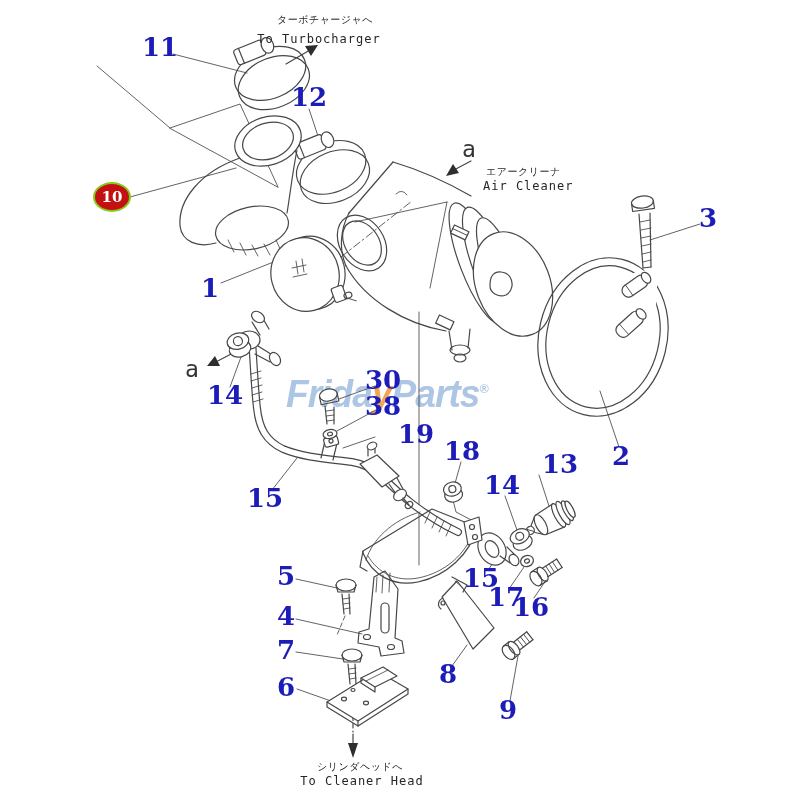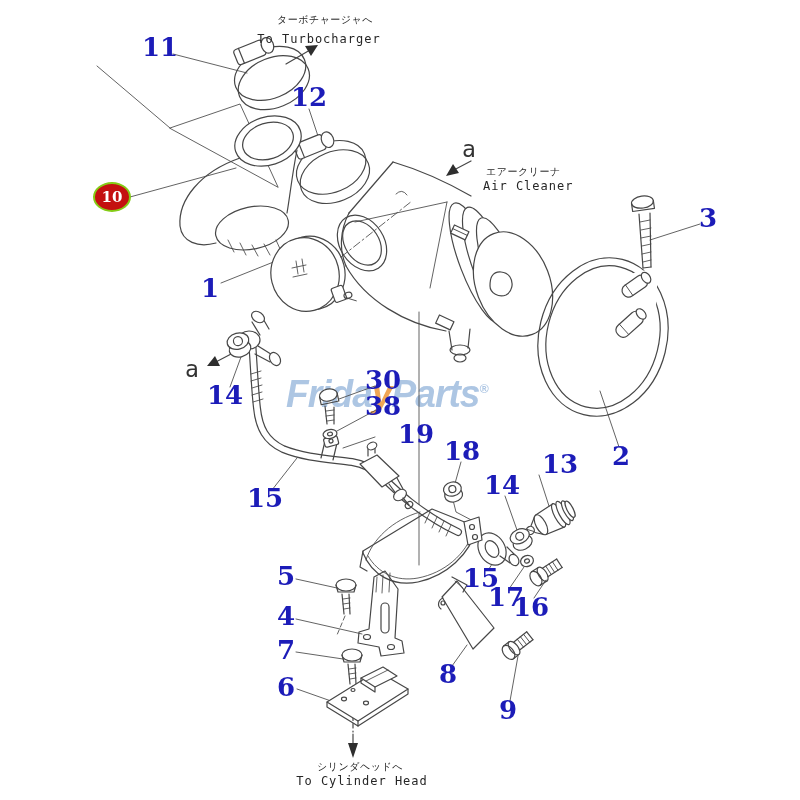--- a/index.html
+++ b/index.html
@@ -440,21 +440,21 @@
   <div class="tech jp center" style="left:240px; top:13px; width:170px;">ターボチャージャへ</div>
   <div class="tech center" style="left:230px; top:32px; width:178px;">To Turbocharger</div>
 
   <div class="viewletter" style="left:462px; top:136px;">a</div>
   <div class="tech jp" style="left:486px; top:165px;">エアークリーナ</div>
   <div class="tech" style="left:483px; top:179px;">Air Cleaner</div>
 
   <div class="viewletter" style="left:185px; top:356px;">a</div>
 
   <div class="tech jp center" style="left:290px; top:760px; width:140px;">シリンダヘッドへ</div>
-  <div class="tech center" style="left:278px; top:774px; width:168px;">To Cylinder Head</div>
+  <div class="tech center" style="left:278px; top:774px; width:168px;">To Cleaner Head</div>
 
   <div class="callout" style="left:160px; top:47px;">11</div>
   <div class="callout" style="left:309px; top:97px;">12</div>
   <div class="callout" style="left:210px; top:288px;">1</div>
   <div class="callout" style="left:708px; top:218px;">3</div>
   <div class="callout" style="left:621px; top:456px;">2</div>
   <div class="callout" style="left:225px; top:395px;">14</div>
   <div class="callout" style="left:265px; top:498px;">15</div>
   <div class="callout" style="left:383px; top:380px;">30</div>
   <div class="callout" style="left:383px; top:406px;">38</div>

